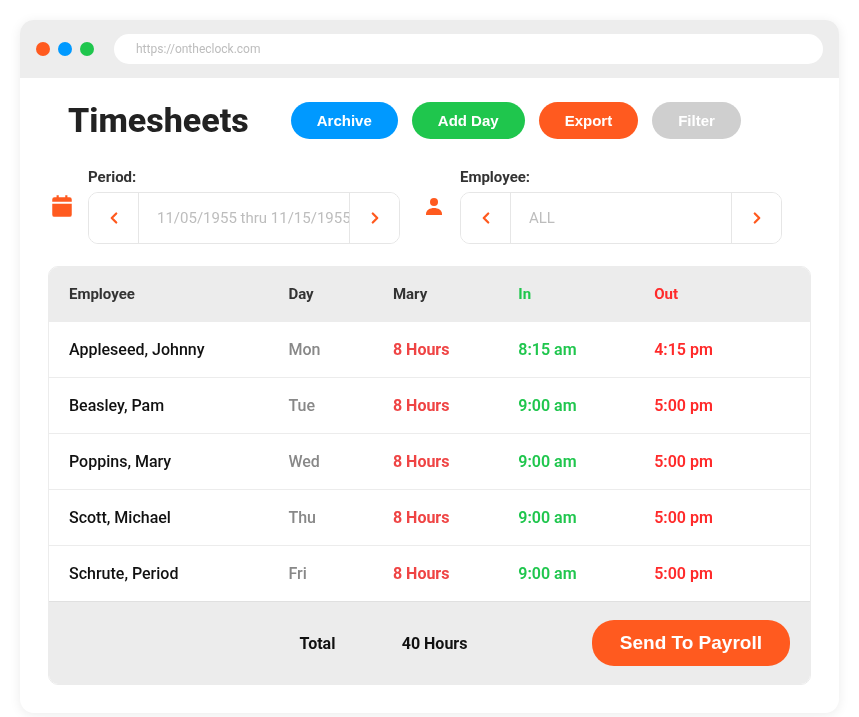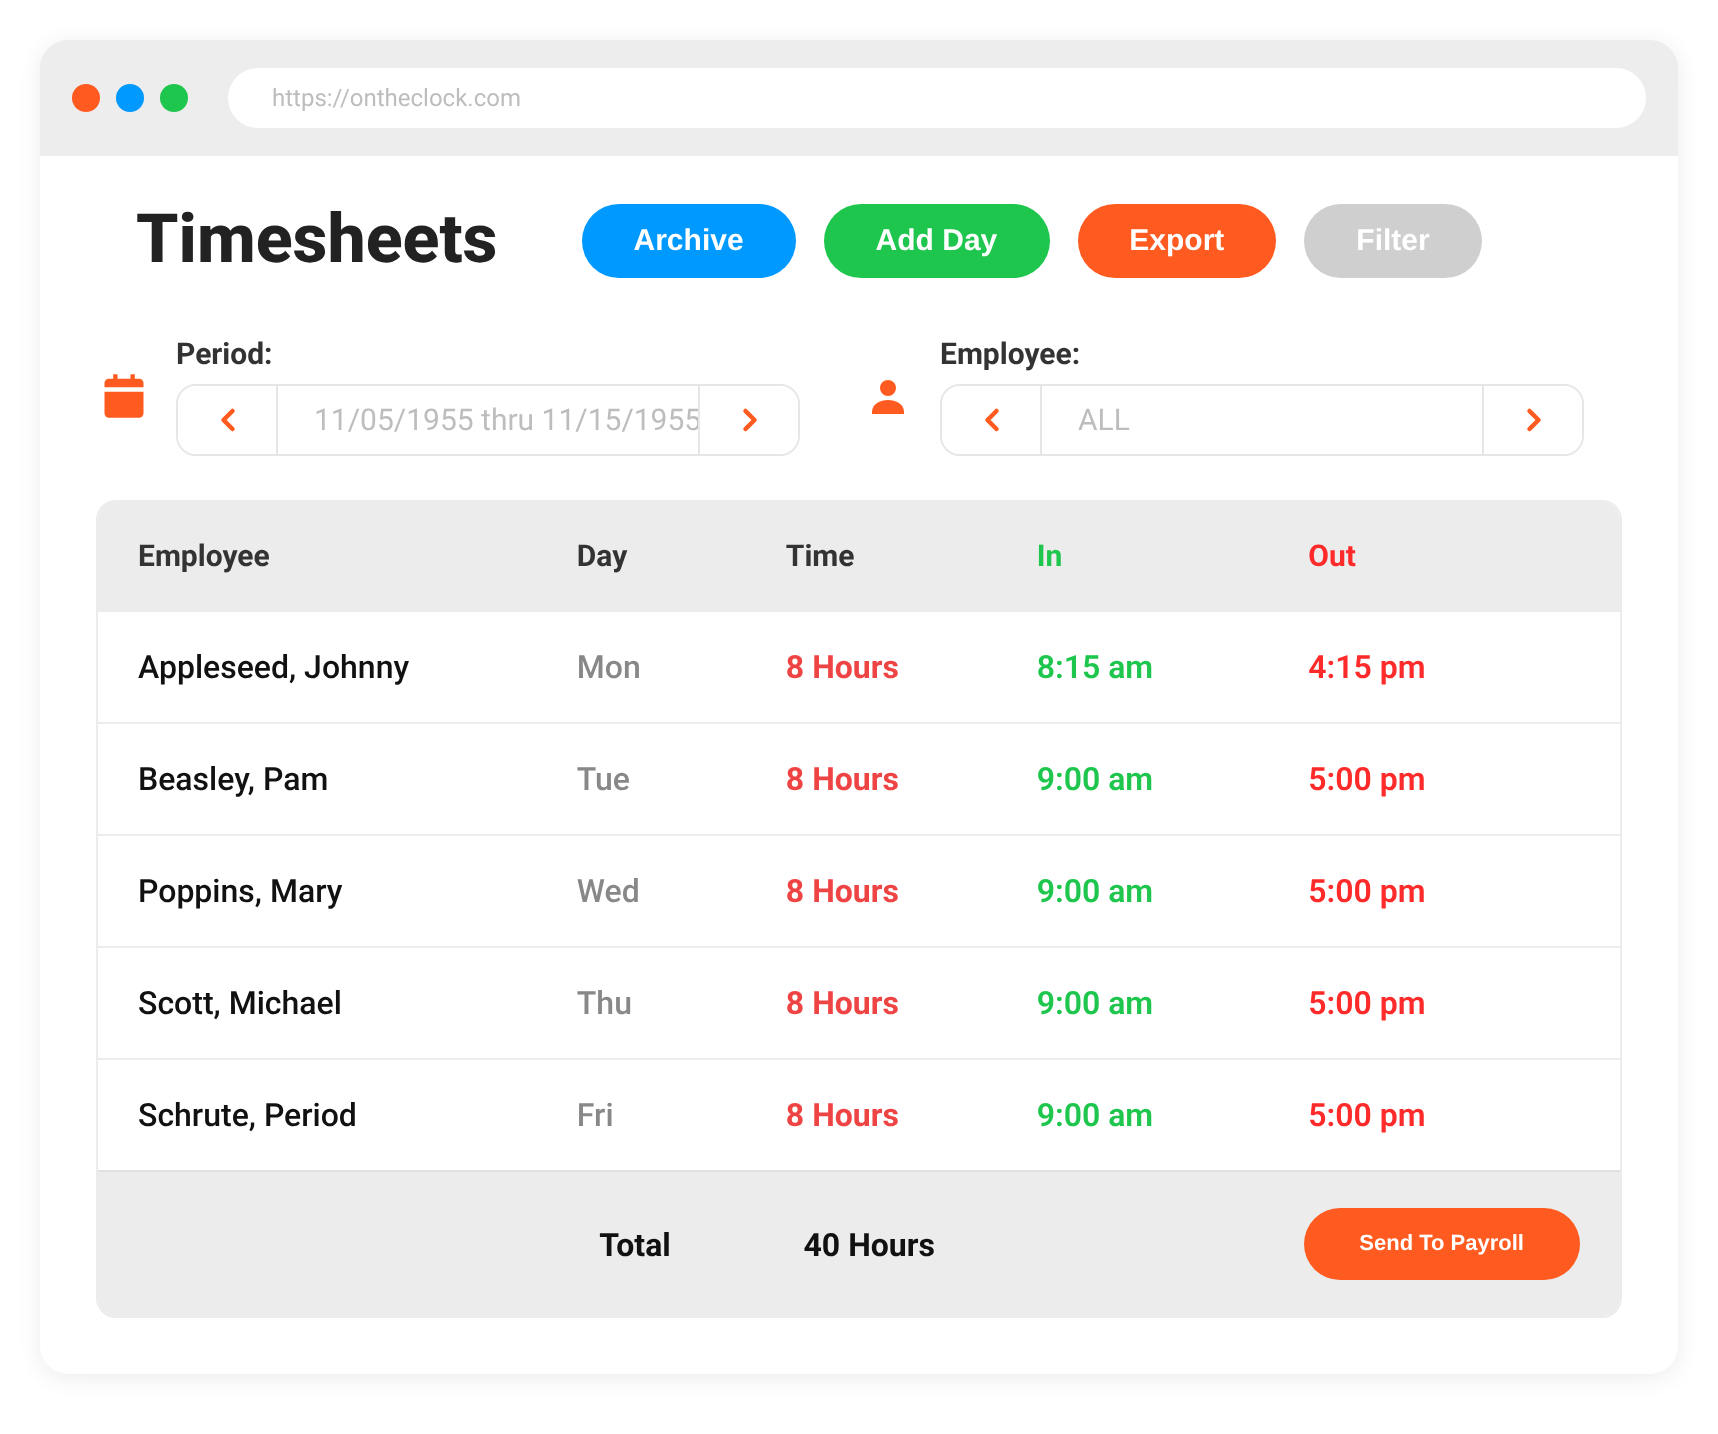--- a/index.html
+++ b/index.html
@@ -66,21 +66,21 @@
       font-weight: 600;
       color: #fff;
       cursor: pointer;
     }
     .btn-archive { background: #0099ff; }
     .btn-addday { background: #1fc64d; }
     .btn-export { background: #ff5a1f; }
     .btn-filter { background: #cfcfcf; }
     .selectors {
       display: flex;
-      gap: 30px;
+      gap: 20px;
       align-items: flex-end;
       margin-bottom: 22px;
     }
     .selector-group {
       display: flex;
       flex-direction: column;
       gap: 6px;
     }
     .selector-label {
       font-size: 15px;
@@ -98,21 +98,21 @@
       height: 28px;
       display: flex;
       align-items: center;
       justify-content: center;
     }
     .sel-box {
       display: flex;
       border: 1px solid #e6e6e6;
       border-radius: 10px;
       overflow: hidden;
-      height: 36px;
+      height: 52px;
     }
     .arrow-btn {
       width: 50px;
       display: flex;
       align-items: center;
       justify-content: center;
       background: #fff;
       border: none;
       cursor: pointer;
     }
@@ -166,21 +166,21 @@
       padding-left: 36px;
     }
     .send-btn {
       grid-column: 4 / 6;
       justify-self: end;
       background: #ff5a1f;
       color: #fff;
       border: none;
       border-radius: 22px;
       padding: 12px 28px;
-      font-size: 11px;
+      font-size: 19px;
       font-weight: 600;
       cursor: pointer;
     }
   </style>
 </head>
 <body>
 
 <div class="browser-window">
 
   <div class="browser-chrome">
@@ -252,21 +252,21 @@
           </div>
         </div>
       </div>
 
     </div>
 
     <div class="table-wrap">
       <div class="thead-row">
         <div>Employee</div>
         <div>Day</div>
-        <div>Time</div>
+        <div>Mary</div>
         <div class="th-in">In</div>
         <div class="th-out">Out</div>
       </div>
       <div id="tbody">
           <div class="tbody-row">
             <div class="td-emp">Appleseed, Johnny</div>
             <div class="td-day">Mon</div>
             <div class="td-time">8 Hours</div>
             <div class="td-in">8:15 am</div>
             <div class="td-out">4:15 pm</div>

